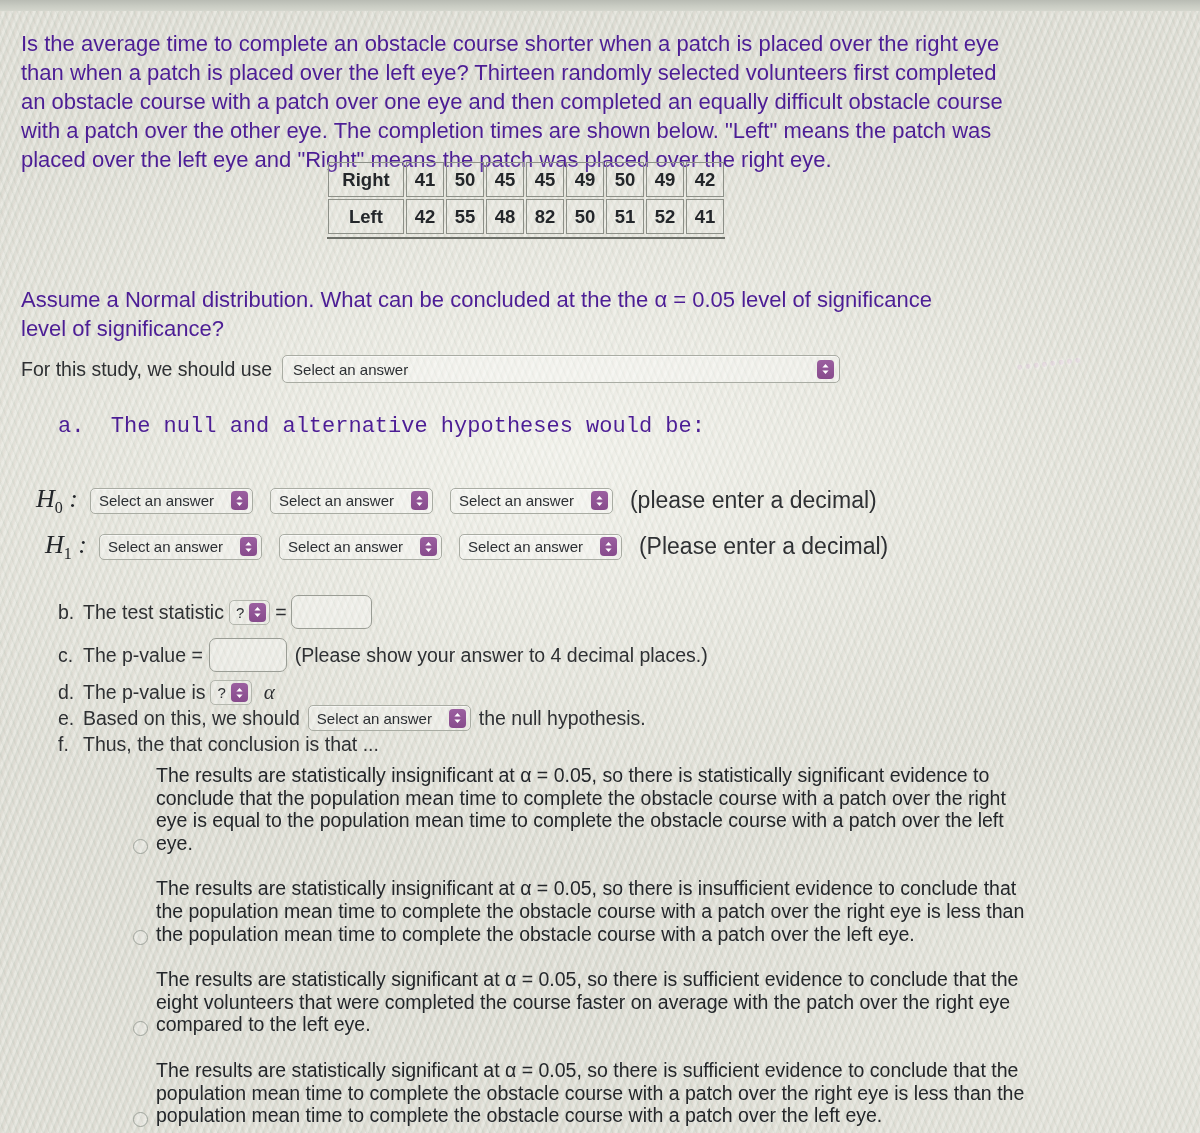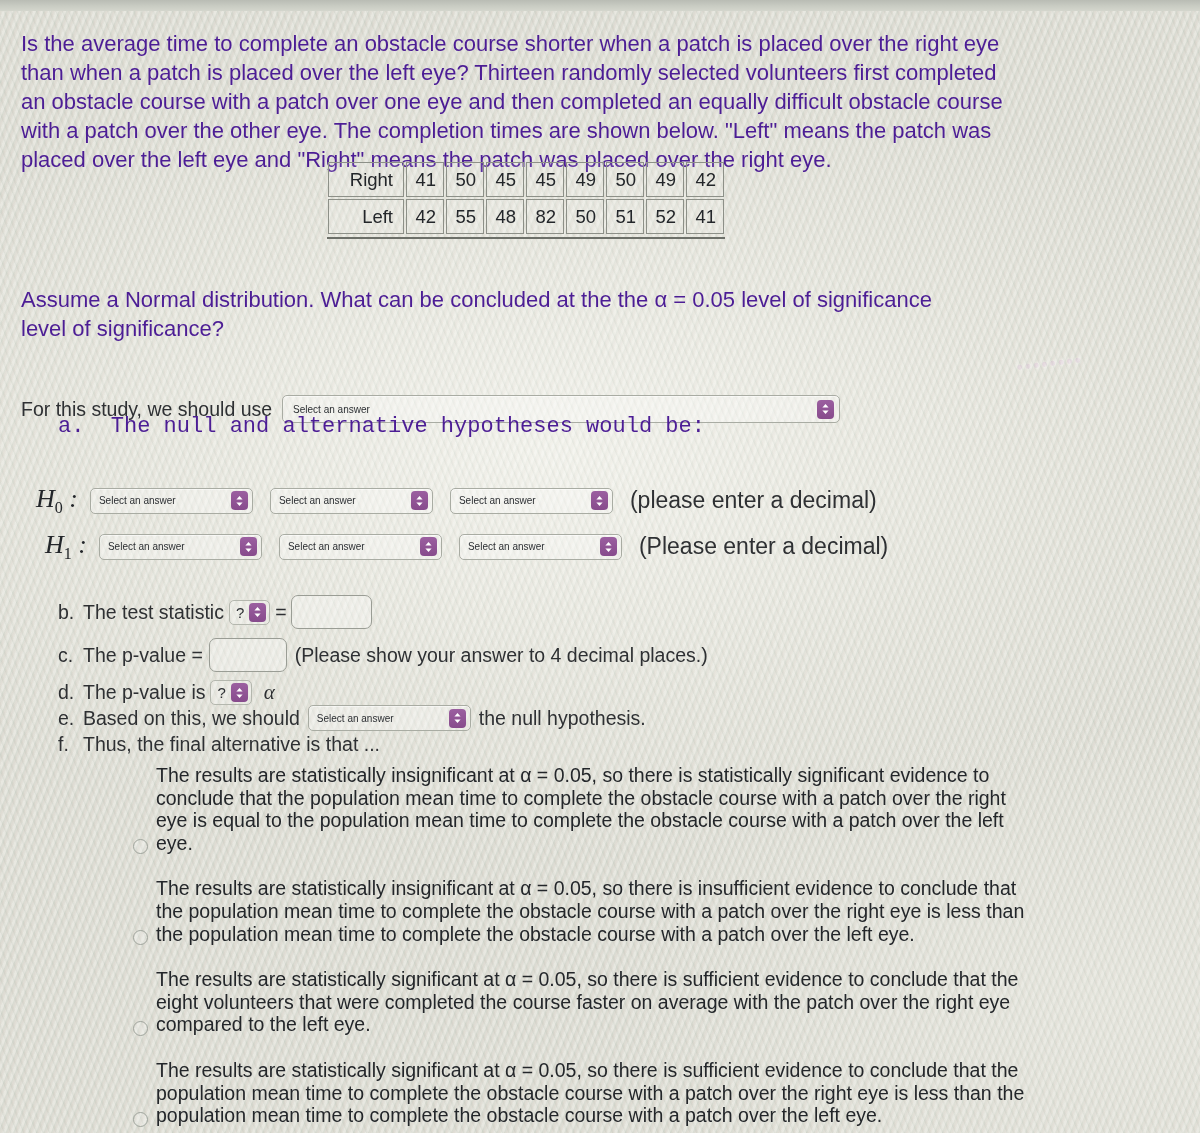--- a/index.html
+++ b/index.html
@@ -104,23 +104,23 @@
   table.data-table {
     border-collapse: separate;
     border-spacing: 2px;
     background: transparent;
     margin: 0 auto;
   }
   table.data-table td {
     border: 1px solid #8d9088;
     background: rgba(255,255,255,0.10);
     font-size: 18.5px;
-    font-weight: normal;
+    font-weight: bold;
     color: #23262a;
-    text-align: right;
+    text-align: center;
     padding: 4px 7px;
     min-width: 22px;
     height: 25px;
   }
   table.data-table td.rowhead {
     padding: 4px 10px;
     min-width: 54px;
   }
   #table-underline {
     width: 398px;
@@ -143,21 +143,21 @@
     box-sizing: border-box;
     border: 1px solid #a9aca3;
     border-radius: 5px;
     background: rgba(255,255,255,0.30);
     box-shadow: 0 1px 0 rgba(255,255,255,0.5) inset;
     height: 26px;
     padding: 0 4px 0 8px;
     vertical-align: middle;
   }
   .select-box .sel-label {
-    font-size: 10px;
+    font-size: 15px;
     color: #2c2f33;
     white-space: nowrap;
     padding-right: 7px;
   }
   .chev {
     display: inline-flex;
     flex-direction: column;
     align-items: center;
     justify-content: center;
     width: 17px;
@@ -167,21 +167,20 @@
     flex: none;
   }
   .chev svg { display:block; }
 
   #study-line {
     position: absolute;
     left: 21px;
     top: 355px;
     display: flex;
     align-items: center;
-    margin-top: 40px;
   }
   #study-line .lead { font-size: 19.5px; margin-right: 10px; }
   #select-study {
     width: 558px;
     height: 28px;
     padding-left: 10px;
     padding-right: 5px;
   }
 
   #part-a-label {
@@ -502,21 +501,21 @@
         <svg width="11" height="14" viewBox="0 0 11 14" aria-hidden="true">
             <polygon points="5.5,2 8.6,5.6 2.4,5.6" fill="#ffffff"></polygon>
             <polygon points="5.5,12 8.6,8.4 2.4,8.4" fill="#ffffff"></polygon>
           </svg>
       </span>
     </span>
     <span>the null hypothesis.</span>
   </div>
 
   <div id="part-f">
-    <span class="letter">f.</span><span>Thus, the final alternative is that ...</span>
+    <span class="letter">f.</span><span>Thus, the that conclusion is that ...</span>
   </div>
 
   <div id="options">
     <div class="opt">
       <span class="radio"></span>
       <span class="opt-text">The results are statistically insignificant at α = 0.05, so there is statistically significant evidence to conclude that the population mean time to complete the obstacle course with a patch over the right eye is equal to the population mean time to complete the obstacle course with a patch over the left eye.</span>
     </div>
     <div class="opt">
       <span class="radio"></span>
       <span class="opt-text">The results are statistically insignificant at α = 0.05, so there is insufficient evidence to conclude that the population mean time to complete the obstacle course with a patch over the right eye is less than the population mean time to complete the obstacle course with a patch over the left eye.</span>

